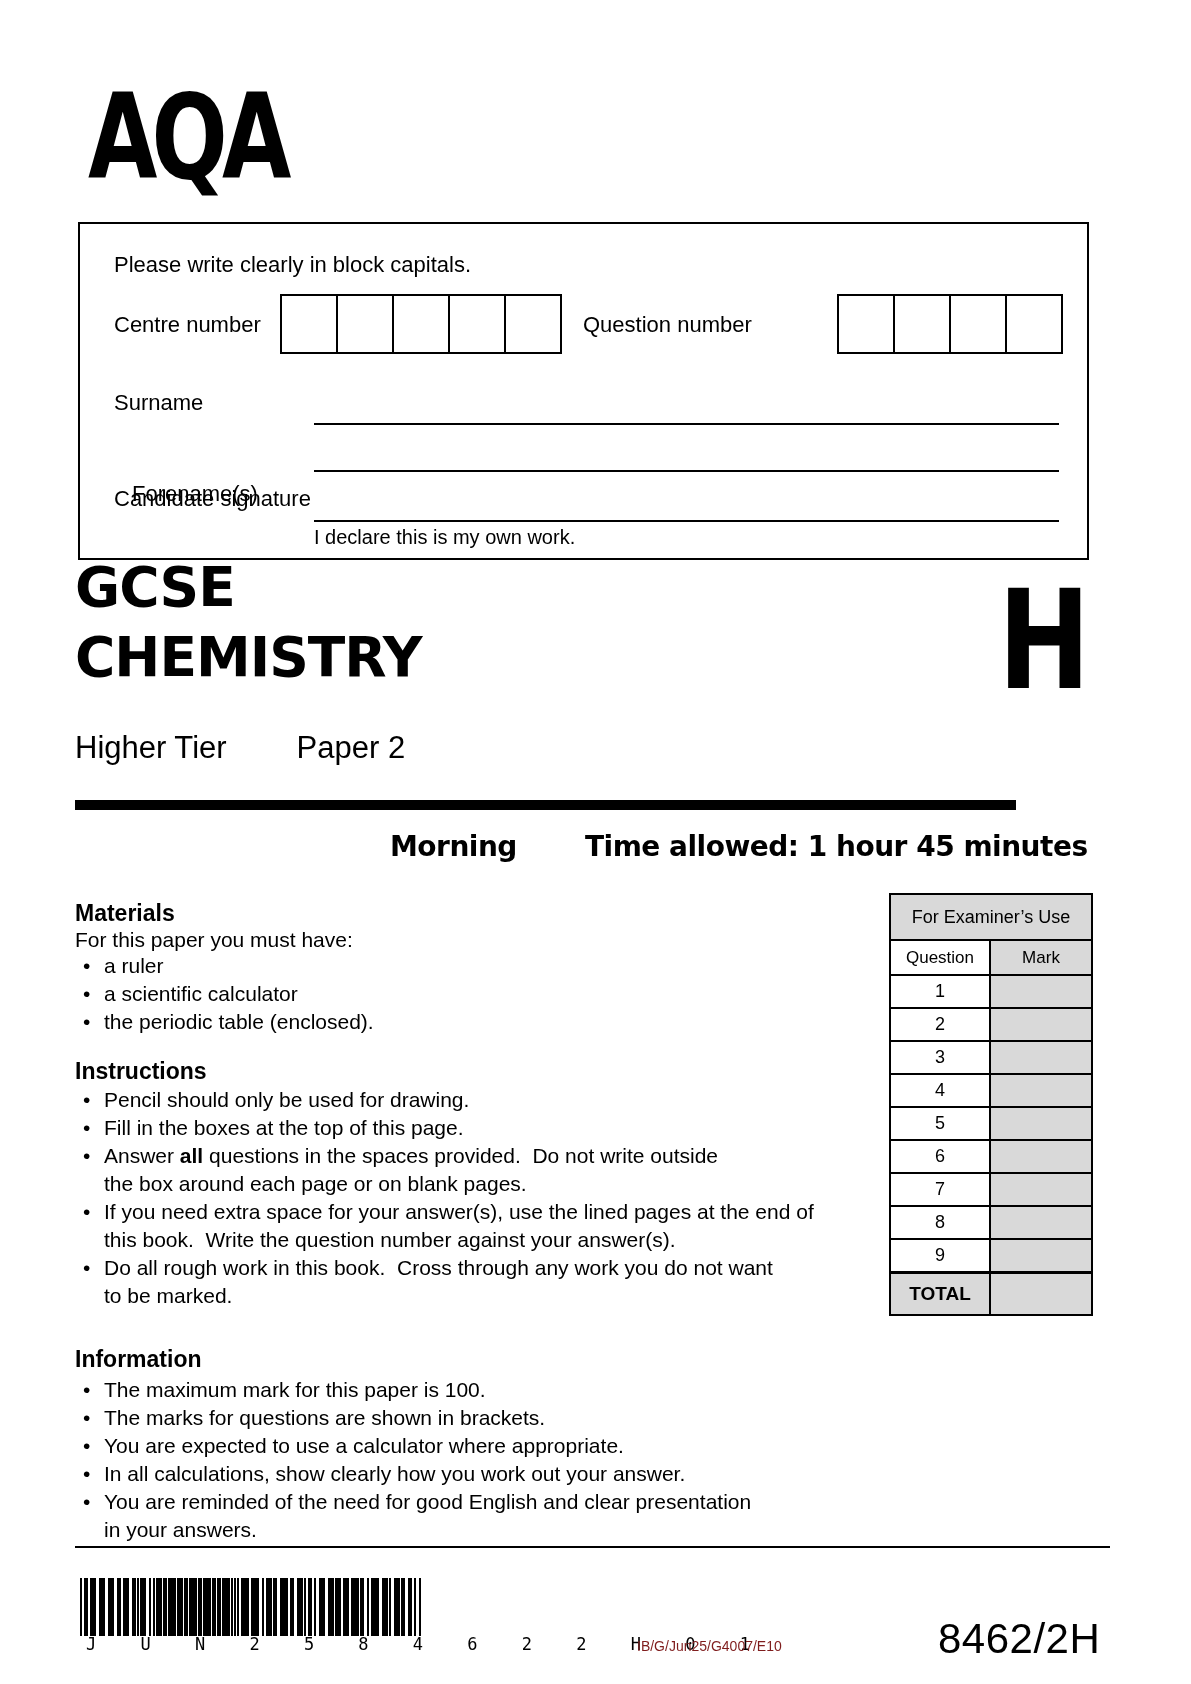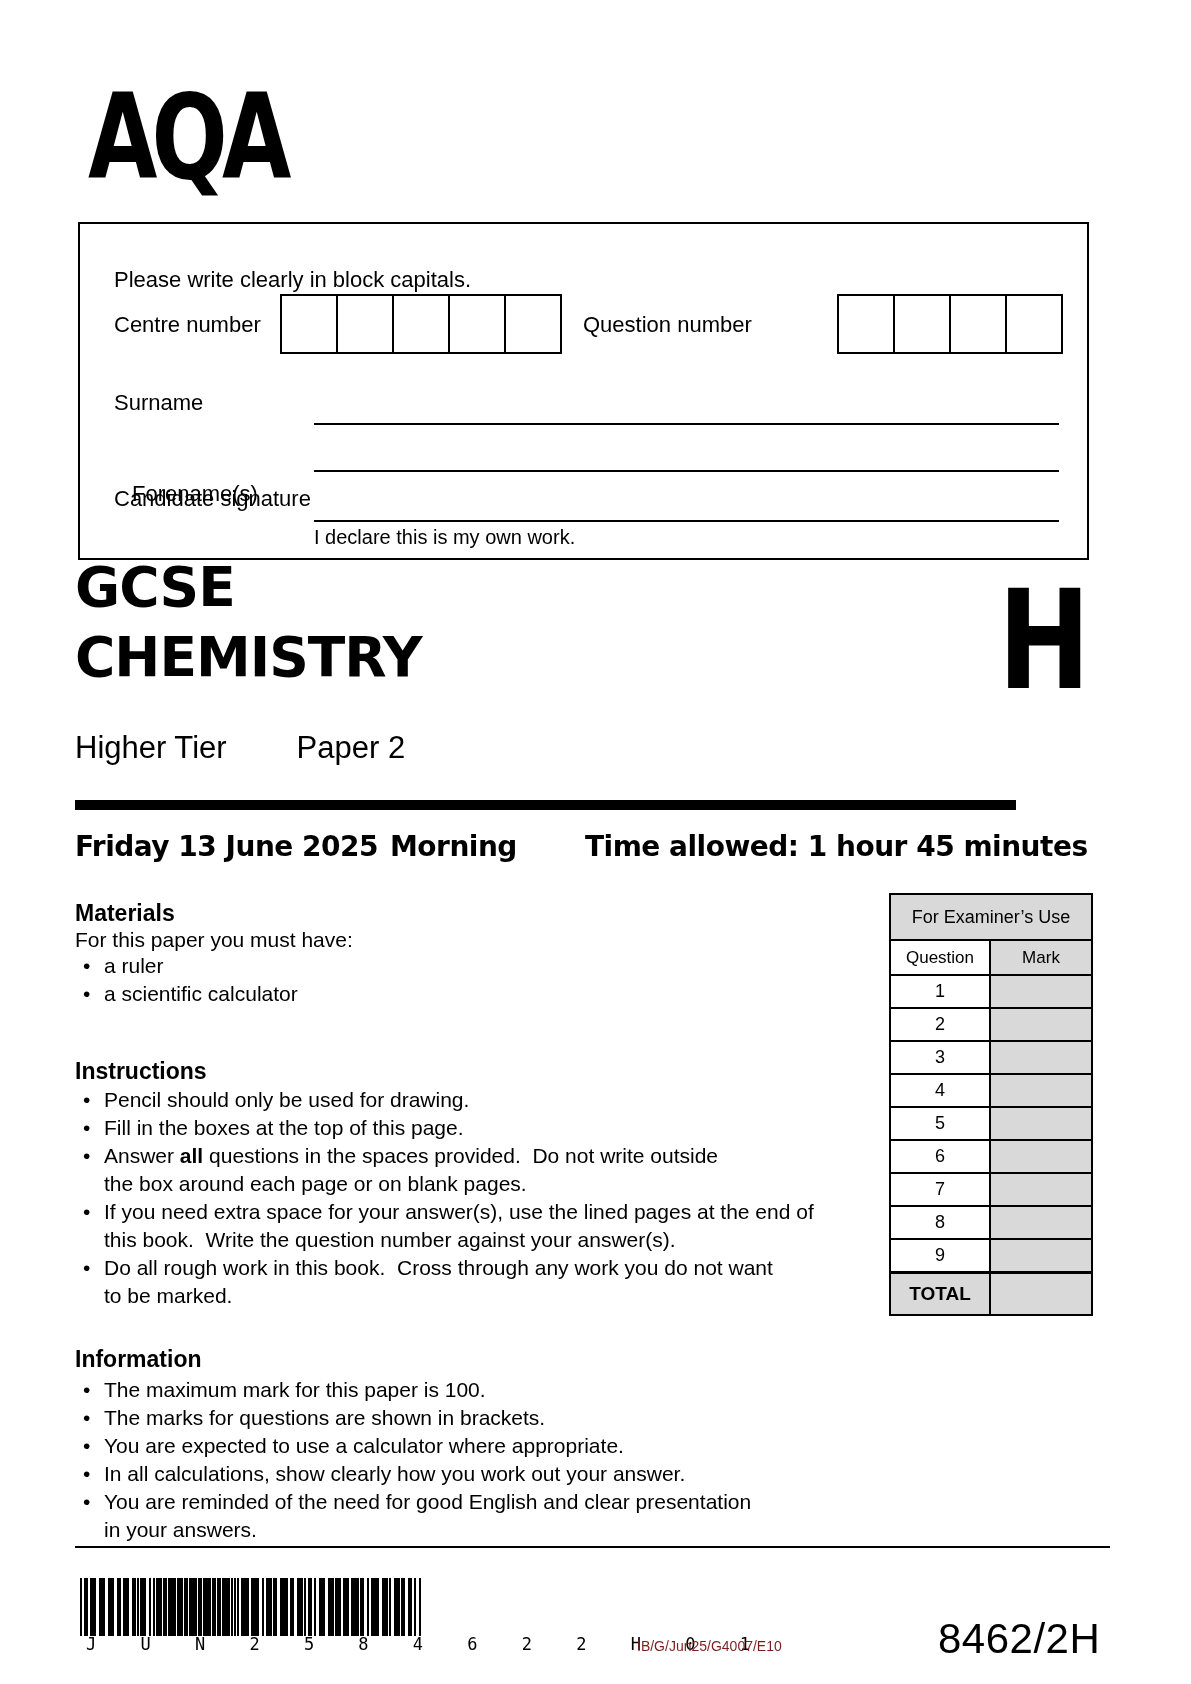--- a/index.html
+++ b/index.html
@@ -55,21 +55,21 @@
   .bc-text{left:86px;top:1634px;font-family:"DejaVu Sans Mono",monospace;font-size:17px;letter-spacing:17px;white-space:nowrap;}
   .ref{left:637px;top:1638px;font-size:14px;color:#7f1d1d;}
   .pcode{left:938px;top:1615px;font-size:42px;letter-spacing:0.5px;}
 </style>
 </head>
 <body>
 
 <div class="abs logo">AQA</div>
 
 <div class="abs cand-box">
-  <div class="txt" style="left:34px;top:43px;">Please write clearly in block capitals.</div>
+  <div class="txt" style="left:34px;top:28px;">Please write clearly in block capitals.</div>
 
   <div class="txt" style="left:34px;top:88px;">Centre number</div>
   <div class="cellrow" style="left:200px;top:70px;">
       <div class="cell"></div>
       <div class="cell"></div>
       <div class="cell"></div>
       <div class="cell"></div>
       <div class="cell"></div>
     </div>
 
@@ -95,30 +95,30 @@
 <div class="abs t-qual">GCSE</div>
 <div class="abs t-subj">CHEMISTRY</div>
 <div class="abs t-letter">H</div>
 <div class="abs t-tier">
   <span>Higher Tier</span><span class="p2">Paper 2</span>
 </div>
 
 <div class="abs rule-thick"></div>
 
 <div class="abs session-row">
-  <span class="s-date">Friday 13 June 2025</span>
   <span class="s-tod">Morning</span>
   <span class="s-time">Time allowed: 1 hour 45 minutes</span>
 </div>
 
 <div class="abs h-sec" style="left:75px;top:900px;">Materials</div>
 <div class="abs body-txt" style="left:75px;top:928px;">For this paper you must have:</div>
 <ul class="abs blist" style="left:75px;top:952px;width:760px;">
     <li><span>a ruler</span></li>
     <li><span>a scientific calculator</span></li>
+    <li><span>the periodic table (enclosed).</span></li>
   </ul>
 
 <div class="abs h-sec" style="left:75px;top:1058px;">Instructions</div>
 <ul class="abs blist" style="left:75px;top:1086px;width:760px;">
     <li><span>Pencil should only be used for drawing.</span></li>
     <li><span>Fill in the boxes at the top of this page.</span></li>
     <li><span>Answer </span><span style="font-weight: bold;">all</span><span> questions in the spaces provided.  Do not write outside
 the box around each page or on blank pages.</span></li>
     <li><span>If you need extra space for your answer(s), use the lined pages at the end of
 this book.  Write the question number against your answer(s).</span></li>

